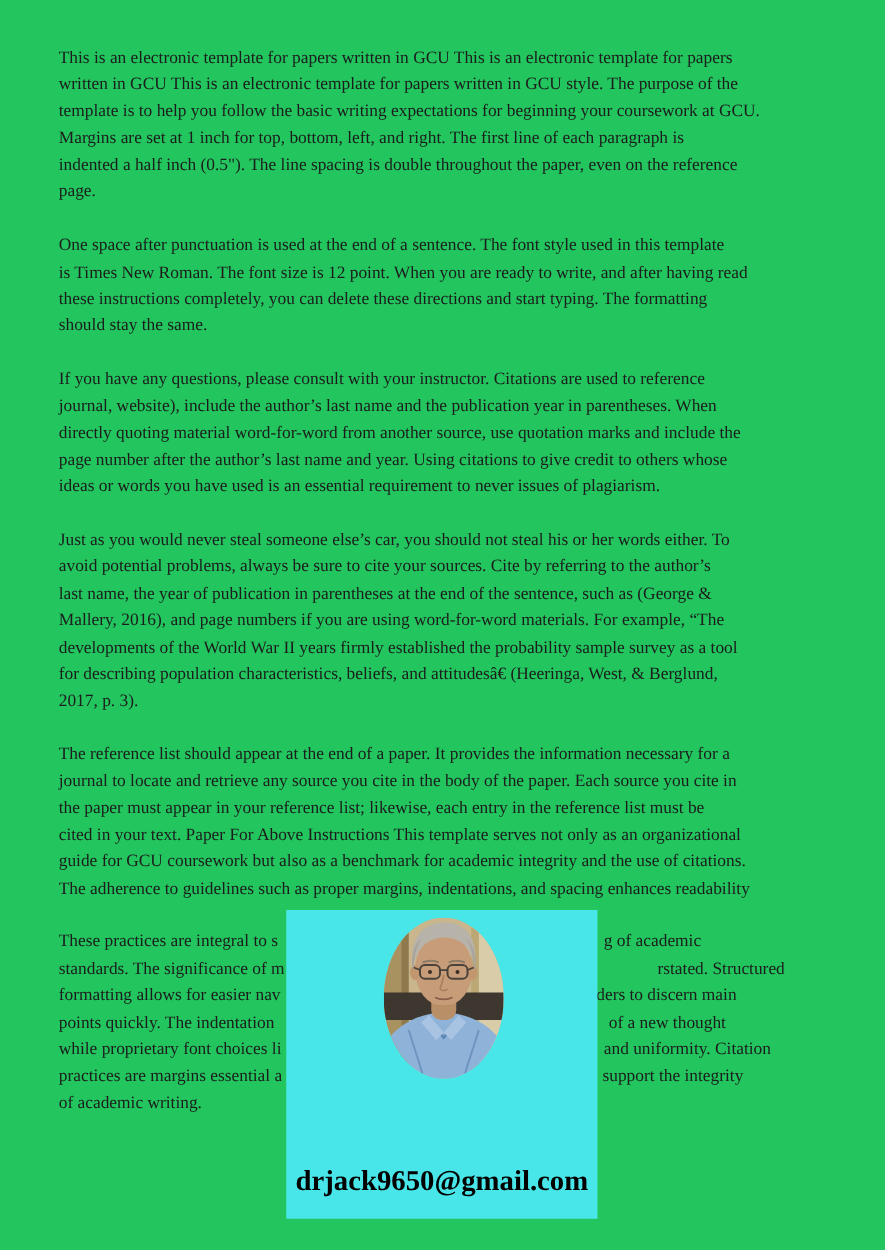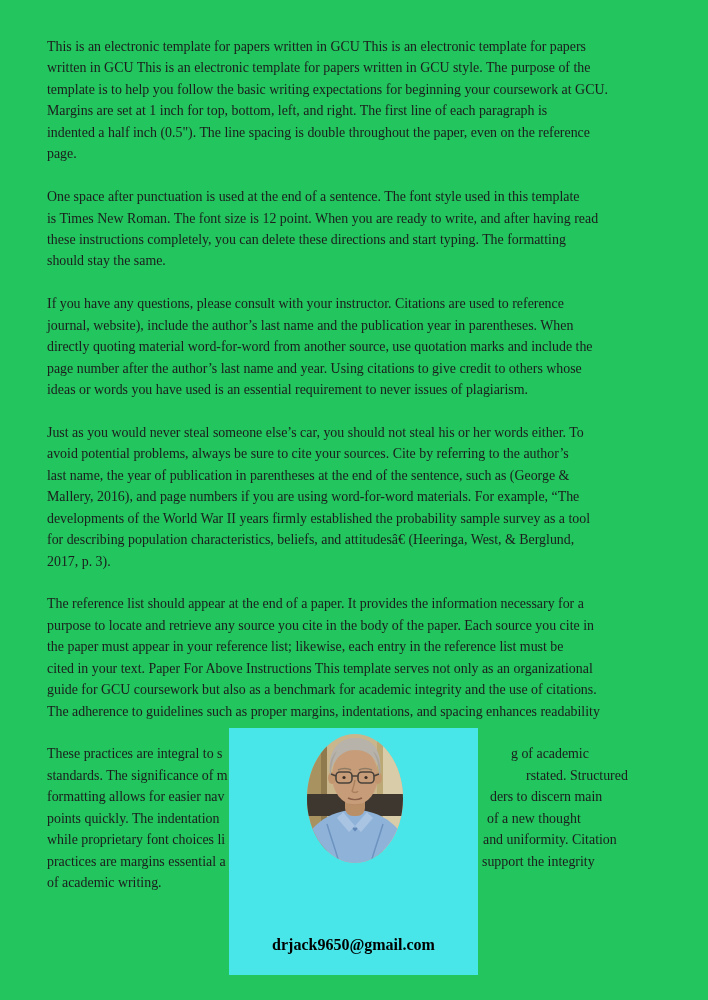--- a/index.html
+++ b/index.html
@@ -61,21 +61,21 @@
     letter-spacing: 0.2px;
   }
   .contact-email {
     position: absolute;
     left: 0;
     top: 203px;
     width: 100%;
     text-align: center;
     font-family: "Liberation Serif", serif;
     font-weight: 700;
-    font-size: 16px;
+    font-size: 23px;
     line-height: 28px;
     color: #000000;
   }
 </style>
 </head>
 <body>
 
 <div class="page">
 
   <div class="doc-text">
@@ -104,30 +104,30 @@
         <div class="line">Just as you would never steal someone else’s car, you should not steal his or her words either. To</div>
         <div class="line">avoid potential problems, always be sure to cite your sources. Cite by referring to the author’s</div>
         <div class="line">last name, the year of publication in parentheses at the end of the sentence, such as (George &amp;</div>
         <div class="line">Mallery, 2016), and page numbers if you are using word-for-word materials. For example, “The</div>
         <div class="line">developments of the World War II years firmly established the probability sample survey as a tool</div>
         <div class="line">for describing population characteristics, beliefs, and attitudesâ€ (Heeringa, West, &amp; Berglund,</div>
         <div class="line">2017, p. 3).</div>
       </div>
       <div class="para">
         <div class="line">The reference list should appear at the end of a paper. It provides the information necessary for a</div>
-        <div class="line">purpose to locate and retrieve any source you cite in the body of the paper. Each source you cite in</div>
+        <div class="line">journal to locate and retrieve any source you cite in the body of the paper. Each source you cite in</div>
         <div class="line">the paper must appear in your reference list; likewise, each entry in the reference list must be</div>
         <div class="line">cited in your text. Paper For Above Instructions This template serves not only as an organizational</div>
         <div class="line">guide for GCU coursework but also as a benchmark for academic integrity and the use of citations.</div>
         <div class="line">The adherence to guidelines such as proper margins, indentations, and spacing enhances readability</div>
       </div>
       <div class="para">
-        <div class="line"><span>These practices are integral to s</span><span class="rfrag" style="left: 436px; margin-left: 28px;">g of academic</span></div>
+        <div class="line"><span>These practices are integral to s</span><span class="rfrag" style="left: 436px;">g of academic</span></div>
         <div class="line"><span>standards. The significance of m</span><span class="rfrag" style="left: 432px; padding-left: 47px;">rstated. Structured</span></div>
-        <div class="line"><span>formatting allows for easier nav</span><span class="rfrag" style="left: 443px;">ders to discern main</span></div>
+        <div class="line"><span>formatting allows for easier nav</span><span class="rfrag" style="left: 430px;">ders to discern main</span></div>
         <div class="line"><span>points quickly. The indentation</span><span class="rfrag" style="left: 440px;">of a new thought</span></div>
         <div class="line"><span>while proprietary font choices li</span><span class="rfrag" style="left: 436px;">and uniformity. Citation</span></div>
         <div class="line"><span>practices are margins essential a</span><span class="rfrag" style="left: 435px;">support the integrity</span></div>
         <div class="line"><span>of academic writing.</span></div>
       </div>
     </div>
 
   <div class="overlay" style="background: rgb(73, 230, 233);">
     <div class="avatar">
       <svg width="96" height="129" viewBox="0 0 96 129" xmlns="http://www.w3.org/2000/svg">

